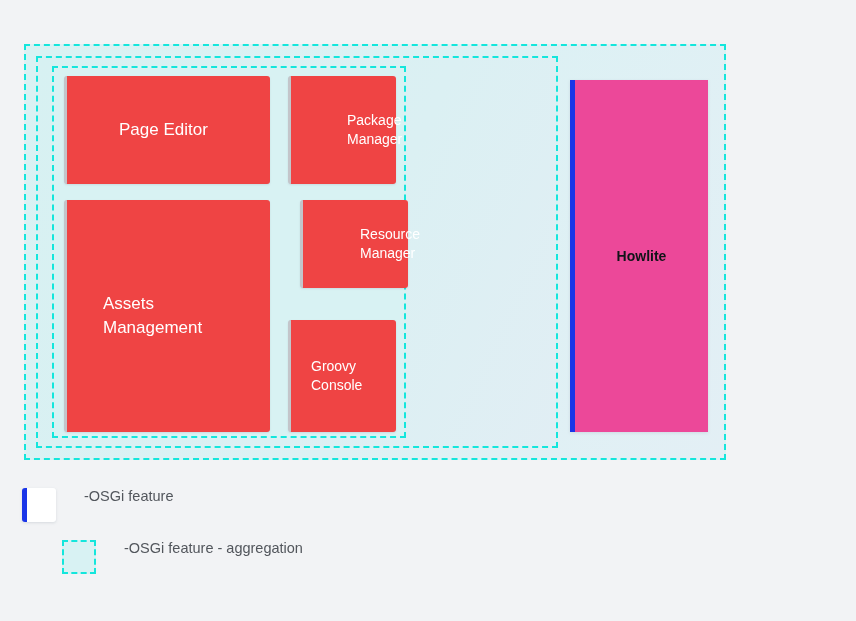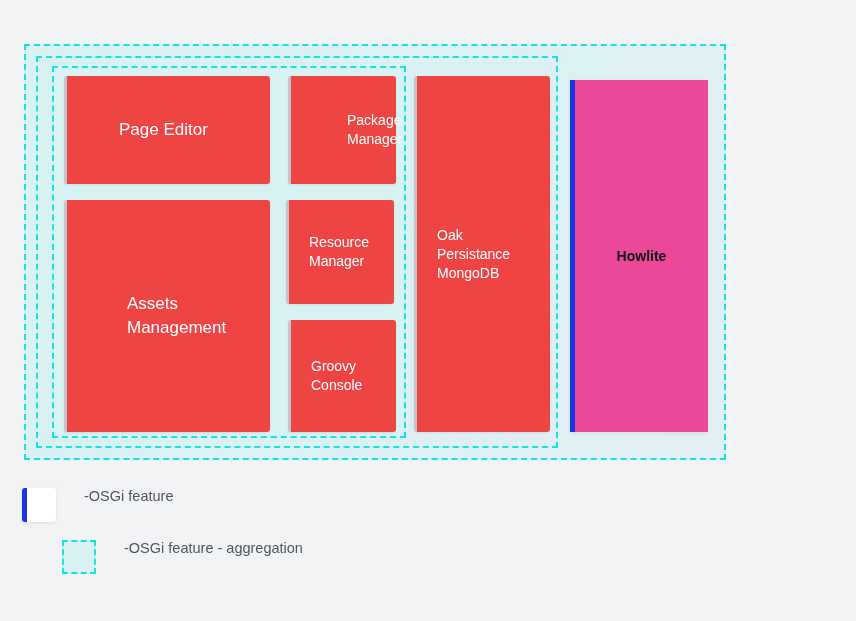--- a/index.html
+++ b/index.html
@@ -62,32 +62,31 @@
   }
   .module .mlabel {
     display: block;
     padding-left: 20px;
     white-space: pre-line;
   }
   .module.big .mlabel {
     font-size: 17px;
     line-height: 24px;
     padding-left: 36px;
-    margin-left: 24px;
   }
   .module.wide .mlabel {
     font-size: 17px;
     line-height: 24px;
     padding-left: 52px;
   }
 
   #box-page-editor      { left: 64px;  top: 76px;  width: 206px; height: 108px; }
   #box-assets           { left: 64px;  top: 200px; width: 206px; height: 232px; }
   #box-package-manager  { left: 288px; top: 76px;  width: 108px; height: 108px; padding-left: 36px; }
-  #box-resource-manager { left: 286px; top: 200px; width: 108px; height: 104px; }
+  #box-resource-manager { left: 300px; top: 200px; width: 108px; height: 88px; padding-left: 37px; }
   #box-groovy-console   { left: 288px; top: 320px; width: 108px; height: 112px; }
   #box-oak              { left: 414px; top: 76px;  width: 136px; height: 356px; }
 
   
   .osgi {
     position: absolute;
     background: #ec4899;
     border-left: 5px solid #1a35e8;
     box-sizing: border-box;
     border-radius: 0;
@@ -168,25 +167,20 @@
   <div class="module" id="box-resource-manager">
     <span class="mlabel">Resource
 Manager</span>
   </div>
 
   <div class="module" id="box-groovy-console">
     <span class="mlabel">Groovy
 Console</span>
   </div>
 
-  <div class="module" id="box-oak">
-    <span class="mlabel">Oak
-Persistance
-MongoDB</span>
-  </div>
 
   <div class="osgi" id="box-howlite">
     <span class="mlabel">Howlite</span>
   </div>
 
   <div id="legend">
     <div class="legend-row">
       <div class="sw sw-osgi"></div>
       <div class="legend-label">-OSGi feature</div>
     </div>

